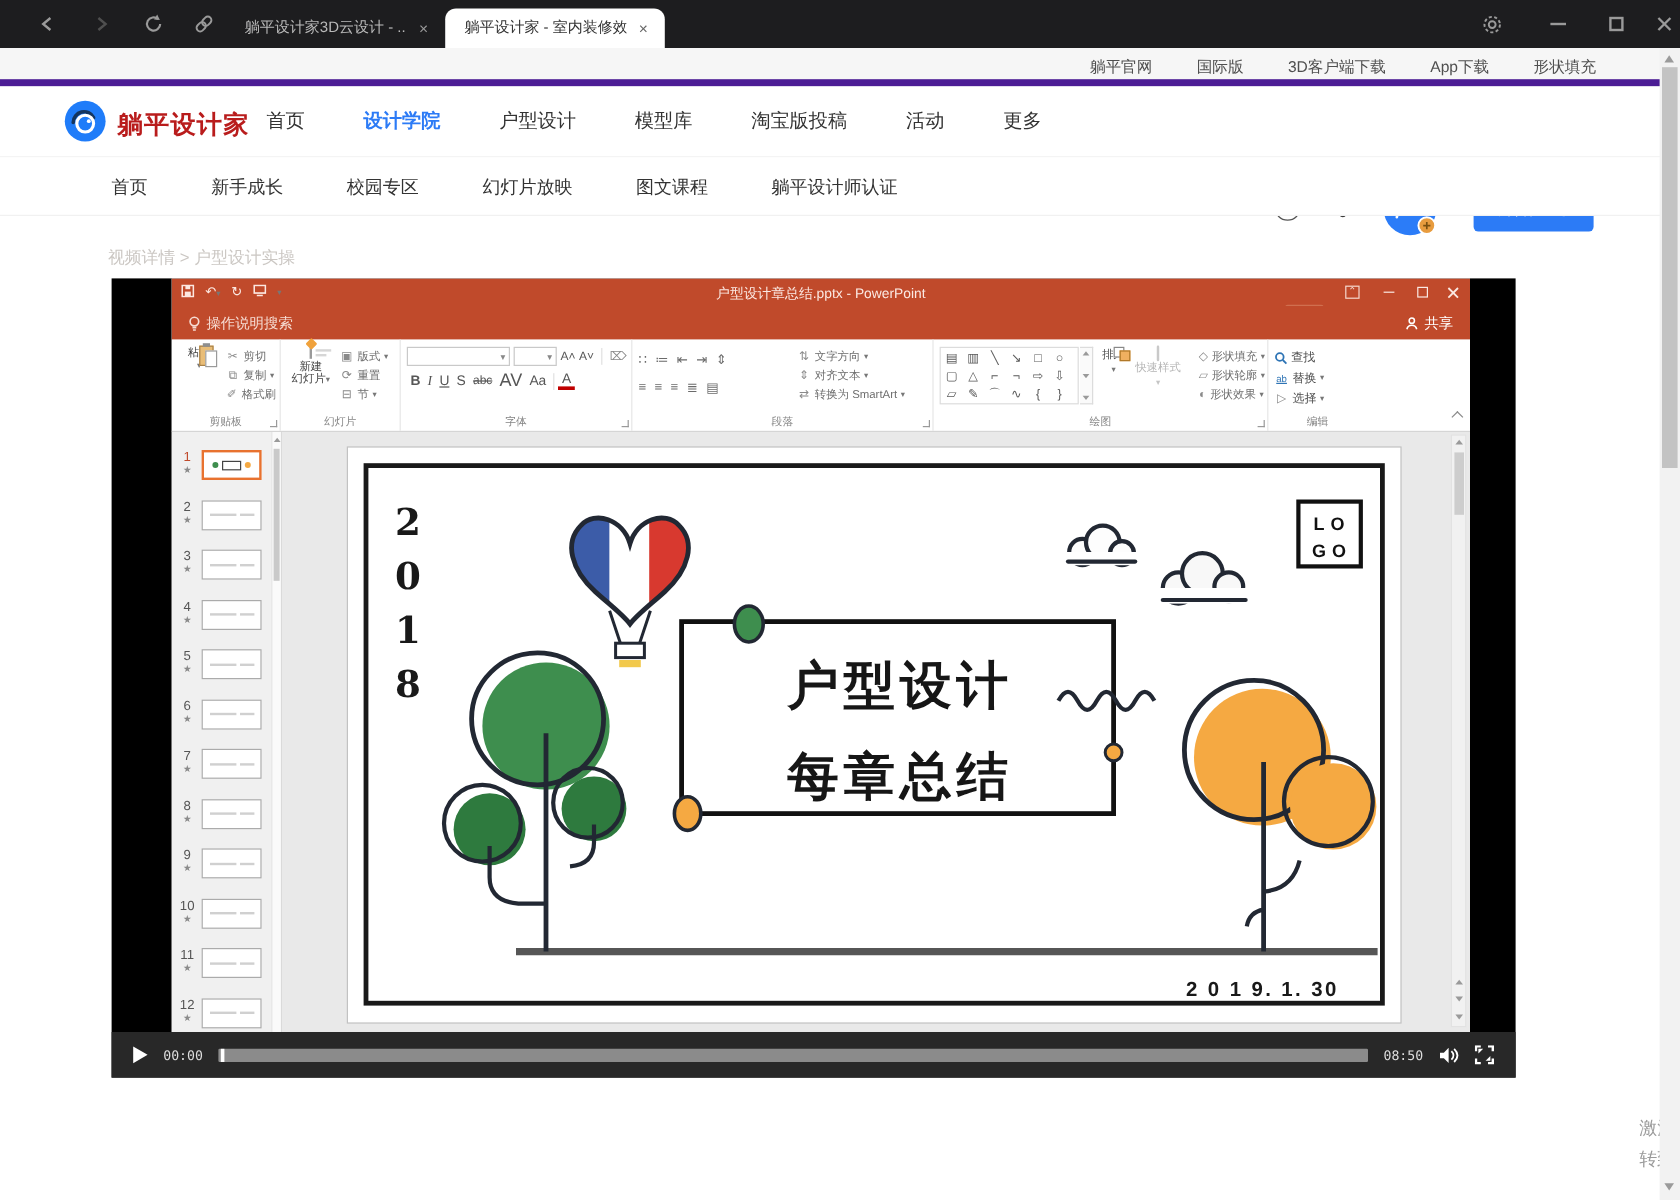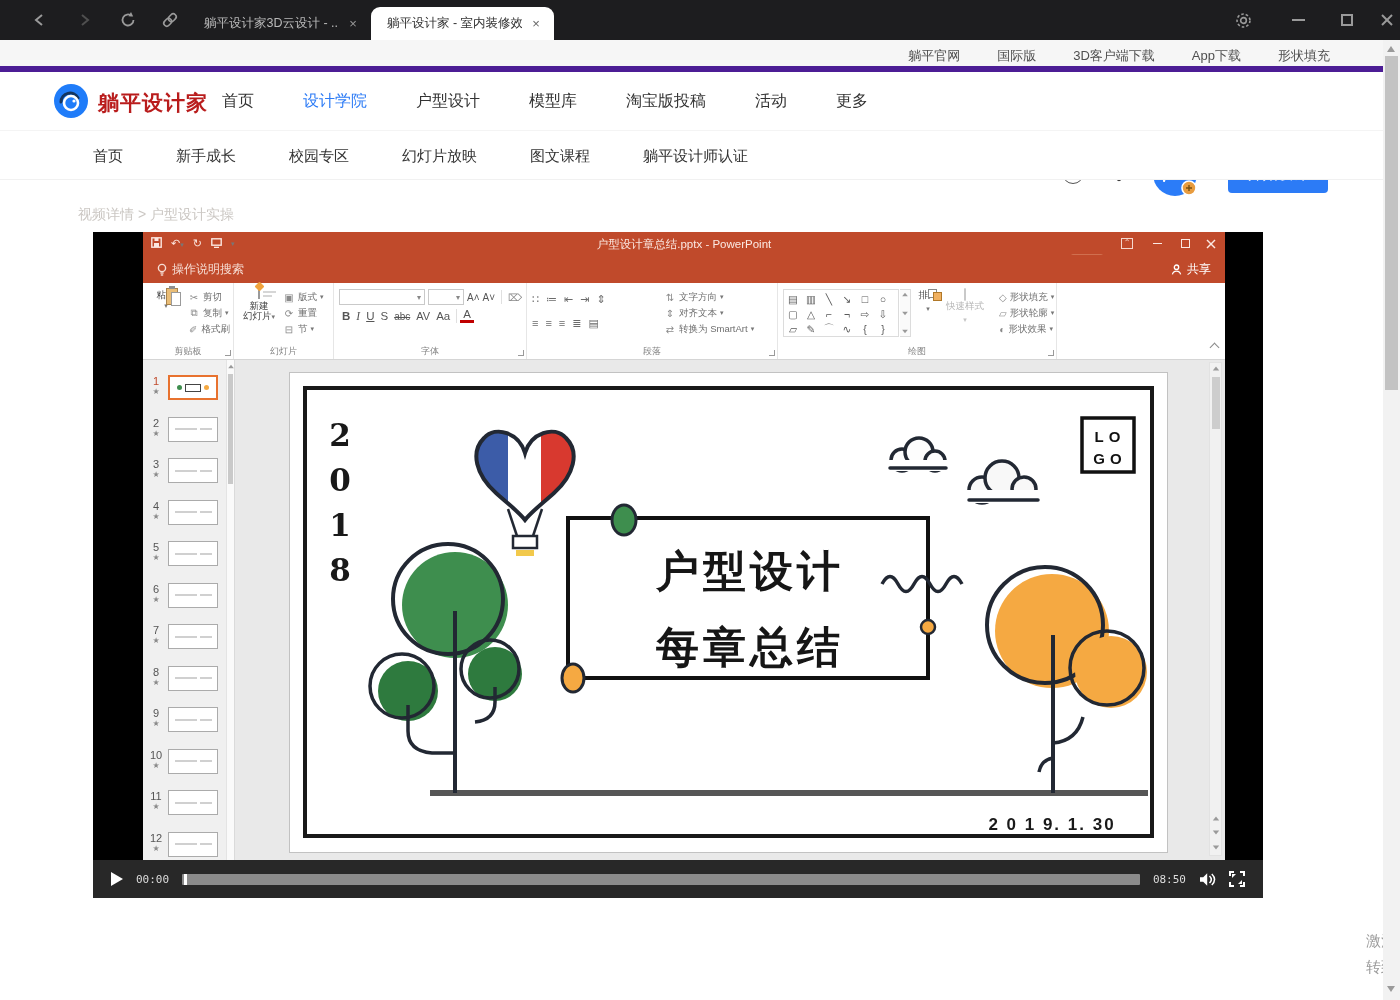--- a/index.html
+++ b/index.html
@@ -24,36 +24,36 @@
   .toplinks-bar { position:absolute; top:40px; left:0; width:1400px; height:32px; background:#f6f6f6; border-bottom:6px solid #4c1d95; }
   .toplinks { position:absolute; right:70px; top:0; height:32px; display:flex; align-items:center; gap:37px; }
   .toplink { font-size:13px; color:#4f4f4f; cursor:pointer; white-space:nowrap; }
 
   
   .mainnav { position:absolute; top:72px; left:0; width:1400px; height:58px; background:#fff; }
   .brand { position:absolute; left:53px; top:11px; display:flex; align-items:center; gap:9px; }
   .brand-text { font-size:21px; font-weight:bold; color:#b91c1c; letter-spacing:1px; }
   .navmenu { position:absolute; left:222px; top:0; height:58px; display:flex; align-items:center; gap:49px; }
   .nav-item { font-size:16px; color:#333; cursor:pointer; white-space:nowrap; }
-  .nav-item.active { color:#2c7bf6; font-weight:normal; }
+  .nav-item.active { color:#2c7bf6; font-weight:bold; }
   .help-circle { position:absolute; left:1062px; top:90px; width:22px; height:22px; border:1.5px solid #555;
      border-radius:50%; text-align:center; line-height:19px; font-size:13px; color:#555; cursor:pointer; }
   .bell-wrap { position:absolute; left:1107px; top:87px; width:26px; height:26px; cursor:pointer; }
   .badge { position:absolute; top:-6px; right:-7px; min-width:15px; height:15px; border-radius:8px; background:#f23c30;
      color:#fff; font-size:10px; text-align:center; line-height:15px; padding:0 3px; }
   .avatar { position:absolute; left:1152px; top:79px; width:46px; height:46px; cursor:pointer; }
   .start-btn { position:absolute; left:1228px; top:83px; width:100px; height:38px; background:#2c7bf6; color:#fff;
      font-size:15px; border:none; border-radius:4px; text-align:center; line-height:38px; cursor:pointer; }
 
   
   .subnav { position:absolute; top:130px; left:0; width:1400px; height:50px; background:#fff; border-top:1px solid #f4f4f4; border-bottom:1px solid #f1f1f1; }
   .subnav-items { position:absolute; left:93px; top:0; height:50px; display:flex; align-items:center; gap:53px; }
   .subnav-item { font-size:15px; color:#333; cursor:pointer; white-space:nowrap; }
 
-  .breadcrumb { position:absolute; left:78px; top:206px; font-size:14px; color:#cbc7c3; cursor:pointer; }
+  .breadcrumb { position:absolute; left:90px; top:206px; font-size:14px; color:#cbc7c3; cursor:pointer; }
 
   
   .video { position:absolute; left:93px; top:232px; width:1170px; height:666px; background:#000; }
   .ppt { position:absolute; left:50px; top:0; width:1082px; height:628px; background:#e9e9e9; overflow:hidden;
          font-family:"Liberation Sans", sans-serif; }
 
   
   .ppt-titlebar { position:absolute; top:0; left:0; width:100%; height:23px; background:#c04a2b; color:#fff; }
   .qat { position:absolute; left:8px; top:0; height:23px; display:flex; align-items:center; gap:9px; font-size:11px; color:#fce7e0; }
   .ppt-title { position:absolute; left:0; width:100%; text-align:center; top:5px; font-size:11.5px; color:#fbe9e3; }
@@ -96,21 +96,21 @@
   .ns-line { position:absolute; left:4px; height:2px; background:#d6d6d6; }
   
   .fgroup-rows { display:flex; flex-direction:column; gap:4px; padding-top:2px; }
   .selbox { height:16px; border:1px solid #c9c9c9; background:#fff; display:flex; align-items:center;
             justify-content:flex-end; padding:0 3px; color:#888; font-size:8px; }
   .fbtn { display:inline-block; padding:0 3px; font-size:11.5px; color:#565656; }
   .fb-b { font-weight:bold; }
   .fb-i { font-style:italic; font-family:"Liberation Serif", serif; }
   .fb-u { text-decoration:underline; }
   .fb-abc { text-decoration:line-through; font-size:10px; }
-  .fb-av { font-size:11px; }
+  .fb-av { font-size:15px; }
   .fb-color { border-bottom:3px solid #c00000; line-height:11px; }
   .vsep { display:inline-block; width:1px; height:14px; background:#e0e0e0; margin:0 3px; vertical-align:middle; }
   
   .pgl { display:flex; gap:7px; height:16px; align-items:center; }
   .pglyph { font-size:11px; color:#6b6b6b; }
   
   .shapes-grid { float:left; width:116px; height:48px; margin-top:2px; background:#fff; border:1px solid #dcdcdc; padding:1px 3px; }
   .shape-row { display:flex; gap:6px; height:15px; align-items:center; }
   .sglyph { font-size:10.5px; color:#5a5a5a; width:12px; text-align:center; }
   .sscroll { float:left; width:11px; height:48px; margin:2px 2px 0 1px; border:1px solid #dcdcdc; border-left:none;
@@ -523,20 +523,42 @@
           <div class="rrow">
               <span class="ricon">◐</span>
               <span>形状效果</span>
               <span class="dd">▾</span>
             </div>
         </div>
         <div class="glabel">绘图</div>
         <span class="launcher"></span>
       </div>
 
+      <div class="rgroup" style="width:82px;border-right:none">
+        <div class="edit-rows">
+          <div class="rrow">
+            <svg width="11" height="11">
+                <circle cx="4.5" cy="4.5" r="3.2" fill="none" stroke="#2e74b5" stroke-width="1.5"></circle>
+                <line x1="7" y1="7" x2="10" y2="10" stroke="#2e74b5" stroke-width="1.5"></line>
+              </svg>
+            <span>查找</span>
+            </div>
+          <div class="rrow">
+              <span class="ricon" style="font-size:8px;color:#2e74b5;text-decoration:underline">ab</span>
+              <span>替换</span>
+              <span class="dd">▾</span>
+            </div>
+          <div class="rrow">
+              <span class="ricon">▷</span>
+              <span>选择</span>
+              <span class="dd">▾</span>
+            </div>
+        </div>
+        <div class="glabel">编辑</div>
+      </div>
       <div style="flex:1;position:relative">
         <span class="collapse-chev"></span>
       </div>
     </div>
 
     <div class="ppt-work">
       <div class="thumbs">
         <div class="thumbs-list" id="thumbs-list">
             <div class="thumb-item current">
               <div class="thumb-meta">

